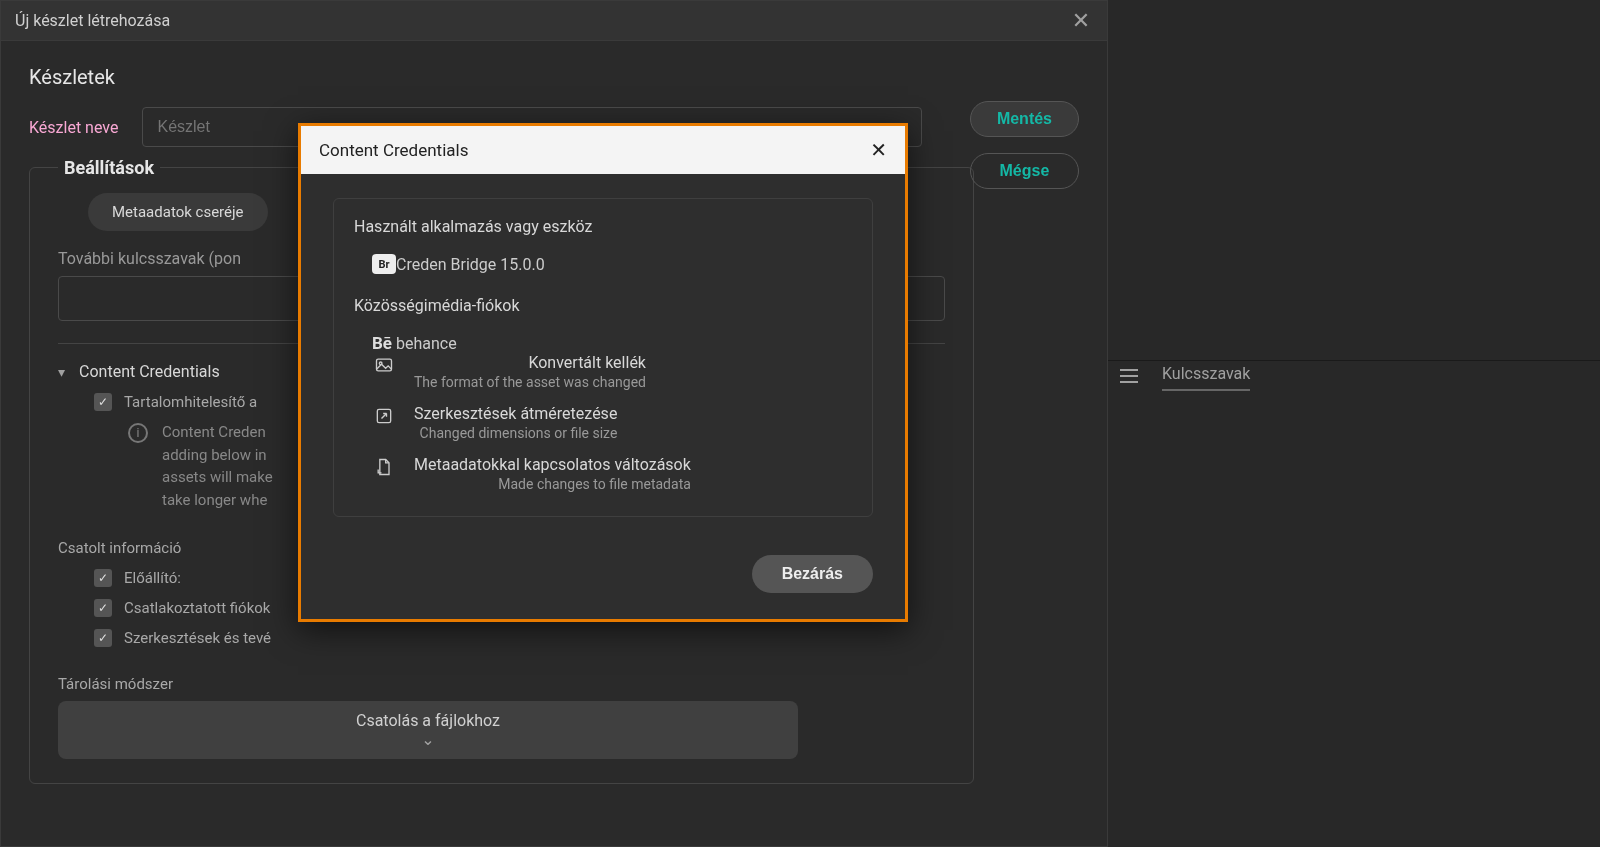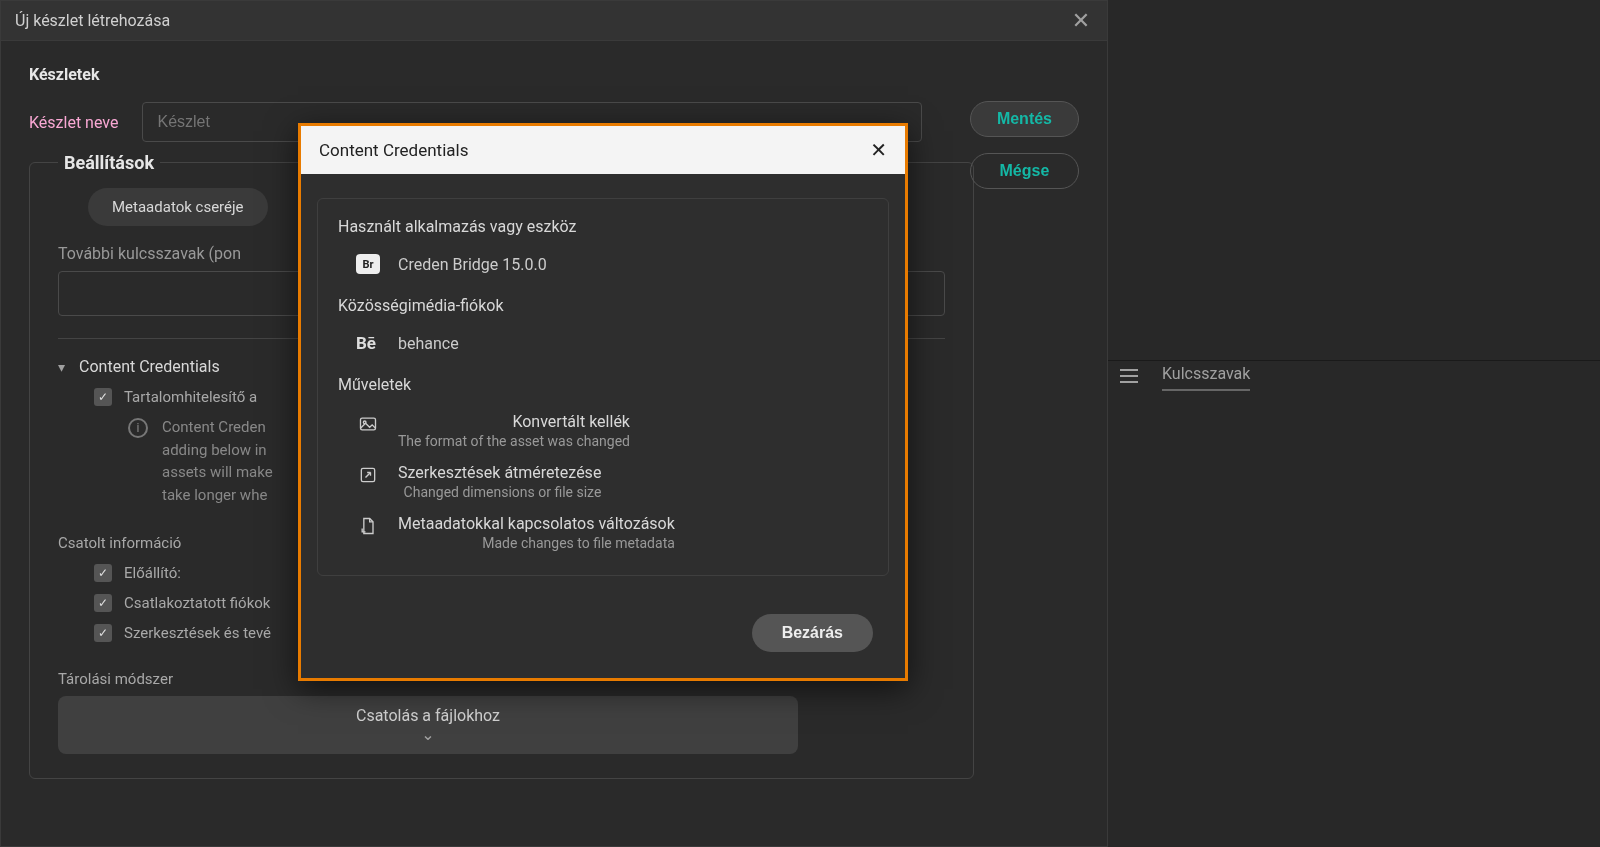--- a/index.html
+++ b/index.html
@@ -60,21 +60,21 @@
       padding: 8px 26px;
       color: #14b8a6;
       font-size: 16px;
       font-weight: 600;
       cursor: pointer;
       text-align: center;
     }
     .btn-outline {
       background: transparent;
     }
-    .section-header { font-size: 16px; font-weight: 700; color: #e6e6e6; margin-bottom: 18px; }
+    .section-header { font-size: 20px; font-weight: 400; color: #e6e6e6; margin-bottom: 18px; }
     .section-label { font-size: 16px; color: #f9a8d4; margin-right: 24px; }
     .form-row { display: flex; align-items: center; margin-bottom: 20px; }
     .input-text {
       background: #2a2a2a;
       border: 1px solid #4a4a4a;
       border-radius: 4px;
       padding: 10px 14px;
       color: #888;
       font-size: 16px;
       width: 780px;
@@ -194,24 +194,24 @@
     .overlay-title {
       background: #f4f4f4;
       color: #222;
       padding: 12px 18px;
       font-size: 17px;
       display: flex;
       justify-content: space-between;
       align-items: center;
     }
     .overlay-close { font-size: 20px; color: #222; cursor: pointer; }
-    .overlay-body { padding: 24px 16px; }
+    .overlay-body { padding: 24px 32px; }
     .sect-title { font-size: 16px; color: #d8d8d8; margin-bottom: 18px; }
     .sect-title.small { margin-top: 22px; }
-    .app-row, .acct-row { display: flex; align-items: center; gap: 18px; margin-left: 18px; color: #ccc; font-size: 16px; }
+    .app-row, .acct-row { display: flex; align-items: center; margin-left: 18px; color: #ccc; font-size: 16px; }
     .br-badge {
       width: 24px; height: 20px; background: #eee; color: #222; border-radius: 4px;
       font-size: 11px; font-weight: 700; display: flex; align-items: center; justify-content: center;
     }
     .be-badge { font-size: 17px; font-weight: 700; color: #ddd; width: 24px; }
     .op-row { display: flex; gap: 18px; margin-left: 18px; margin-bottom: 14px; text-align: right; }
     .op-icon { width: 24px; height: 24px; flex-shrink: 0; color: #ccc; display: flex; align-items: center; justify-content: center; }
     .op-icon svg { width: 20px; height: 20px; stroke: #ccc; fill: none; stroke-width: 1.6; }
     .op-text .t1 { color: #d8d8d8; font-size: 16px; }
     .op-text .t2 { color: #999; font-size: 14px; margin-top: 2px; }
@@ -328,21 +328,20 @@
         <span class="br-badge">Br</span>
         <span>Creden Bridge 15.0.0</span>
       </div>
 
       <div class="sect-title small">Közösségimédia-fiókok</div>
       <div class="acct-row">
         <span class="be-badge">Bē</span>
         <span>behance</span>
       </div>
 
-      <div class="sect-title small">Műveletek</div>
 
       <div class="op-row">
         <span class="op-icon">
           <svg viewBox="0 0 24 24">
               <rect x="3" y="5" width="18" height="14" rx="2"></rect>
               <circle cx="8" cy="10" r="1.6"></circle>
               <path d="M3 17 L9 11 L14 16 L17 13 L21 17"></path>
             </svg>
         </span>
         <div class="op-text">

